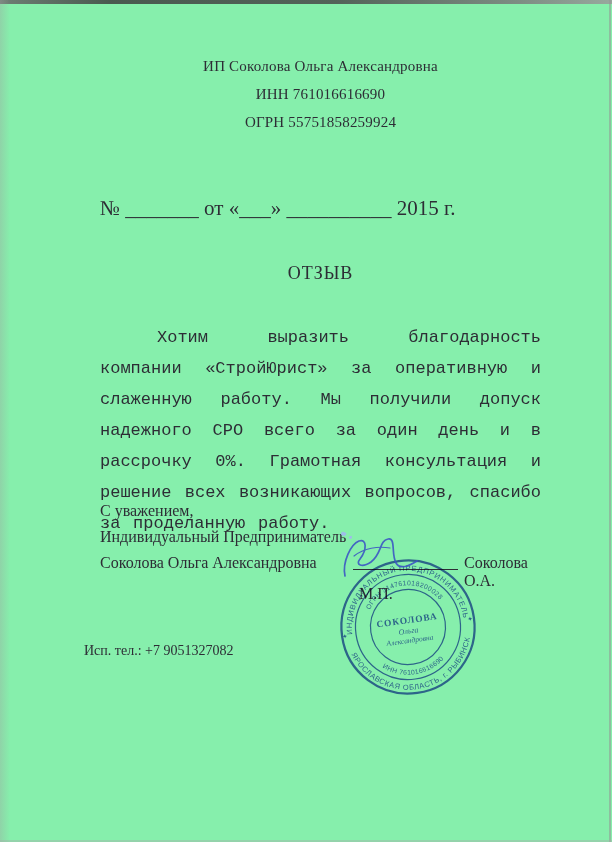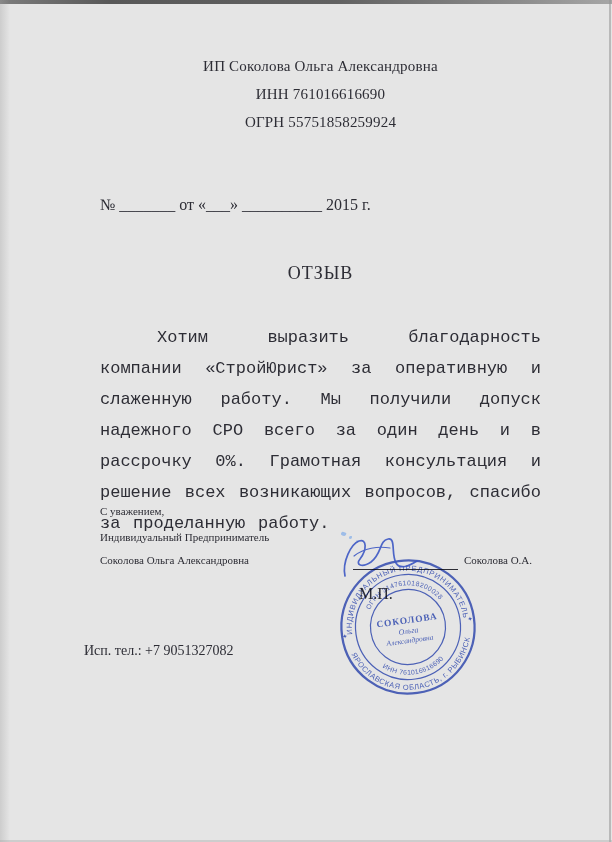--- a/index.html
+++ b/index.html
@@ -1,20 +1,20 @@
 <!DOCTYPE html>
 <html><head>
 <meta charset="utf-8">
 <style>
   html, body { margin: 0; padding: 0; background: #ffffff; }
   .page {
     position: relative;
     width: 612px;
     height: 842px;
-    background: #e5e5e5;
+    background: #86efac;
     font-family: "Liberation Serif", serif;
     color: #2d2d35;
     overflow: hidden;
   }
   
   .scan-top {
     position: absolute; top: 0; left: 0; width: 612px; height: 4px;
     background: linear-gradient(90deg, #6a6a6a 0%, #3f3f3f 18%, #4a4a4a 55%, #7c7c7c 85%, #9b9b9b 100%);
     opacity: .85;
   }
@@ -32,36 +32,36 @@
   }
 
   .header {
     position: absolute; top: 52px; left: 100px; width: 441px;
     text-align: center; font-size: 15px; line-height: 28px;
     letter-spacing: .2px;
   }
   .refline {
     position: absolute; top: 196px; left: 100px; width: 445px;
     display: flex; justify-content: space-between;
-    font-size: 16px;
+    font-size: 21px;
   }
   .title {
     position: absolute; top: 263px; left: 100px; width: 441px;
     text-align: center; font-size: 18px; letter-spacing: 1px;
   }
   .body-par {
     position: absolute; top: 322px; left: 100px; width: 441px;
     font-size: 17px; line-height: 31px;
     text-align: justify; text-indent: 57px;
     word-spacing: 2.5px;
     font-family: Liberation Mono, monospace;
   }
   .closing {
     position: absolute; top: 503px; left: 100px; width: 460px;
-    font-size: 11px;
+    font-size: 16px;
   }
   .closing-line { margin-bottom: 9.5px; line-height: 16px; }
   .sig-row { position: relative; height: 22px; }
   .sig-underline {
     position: absolute; left: 253px; top: 1px; width: 105px; height: 14px;
     border-bottom: 1.4px solid #2d2d35;
   }
   .sig-name { position: absolute; left: 364px; top: 0; }
   .mp {
     position: absolute; top: 585px; left: 359px;

